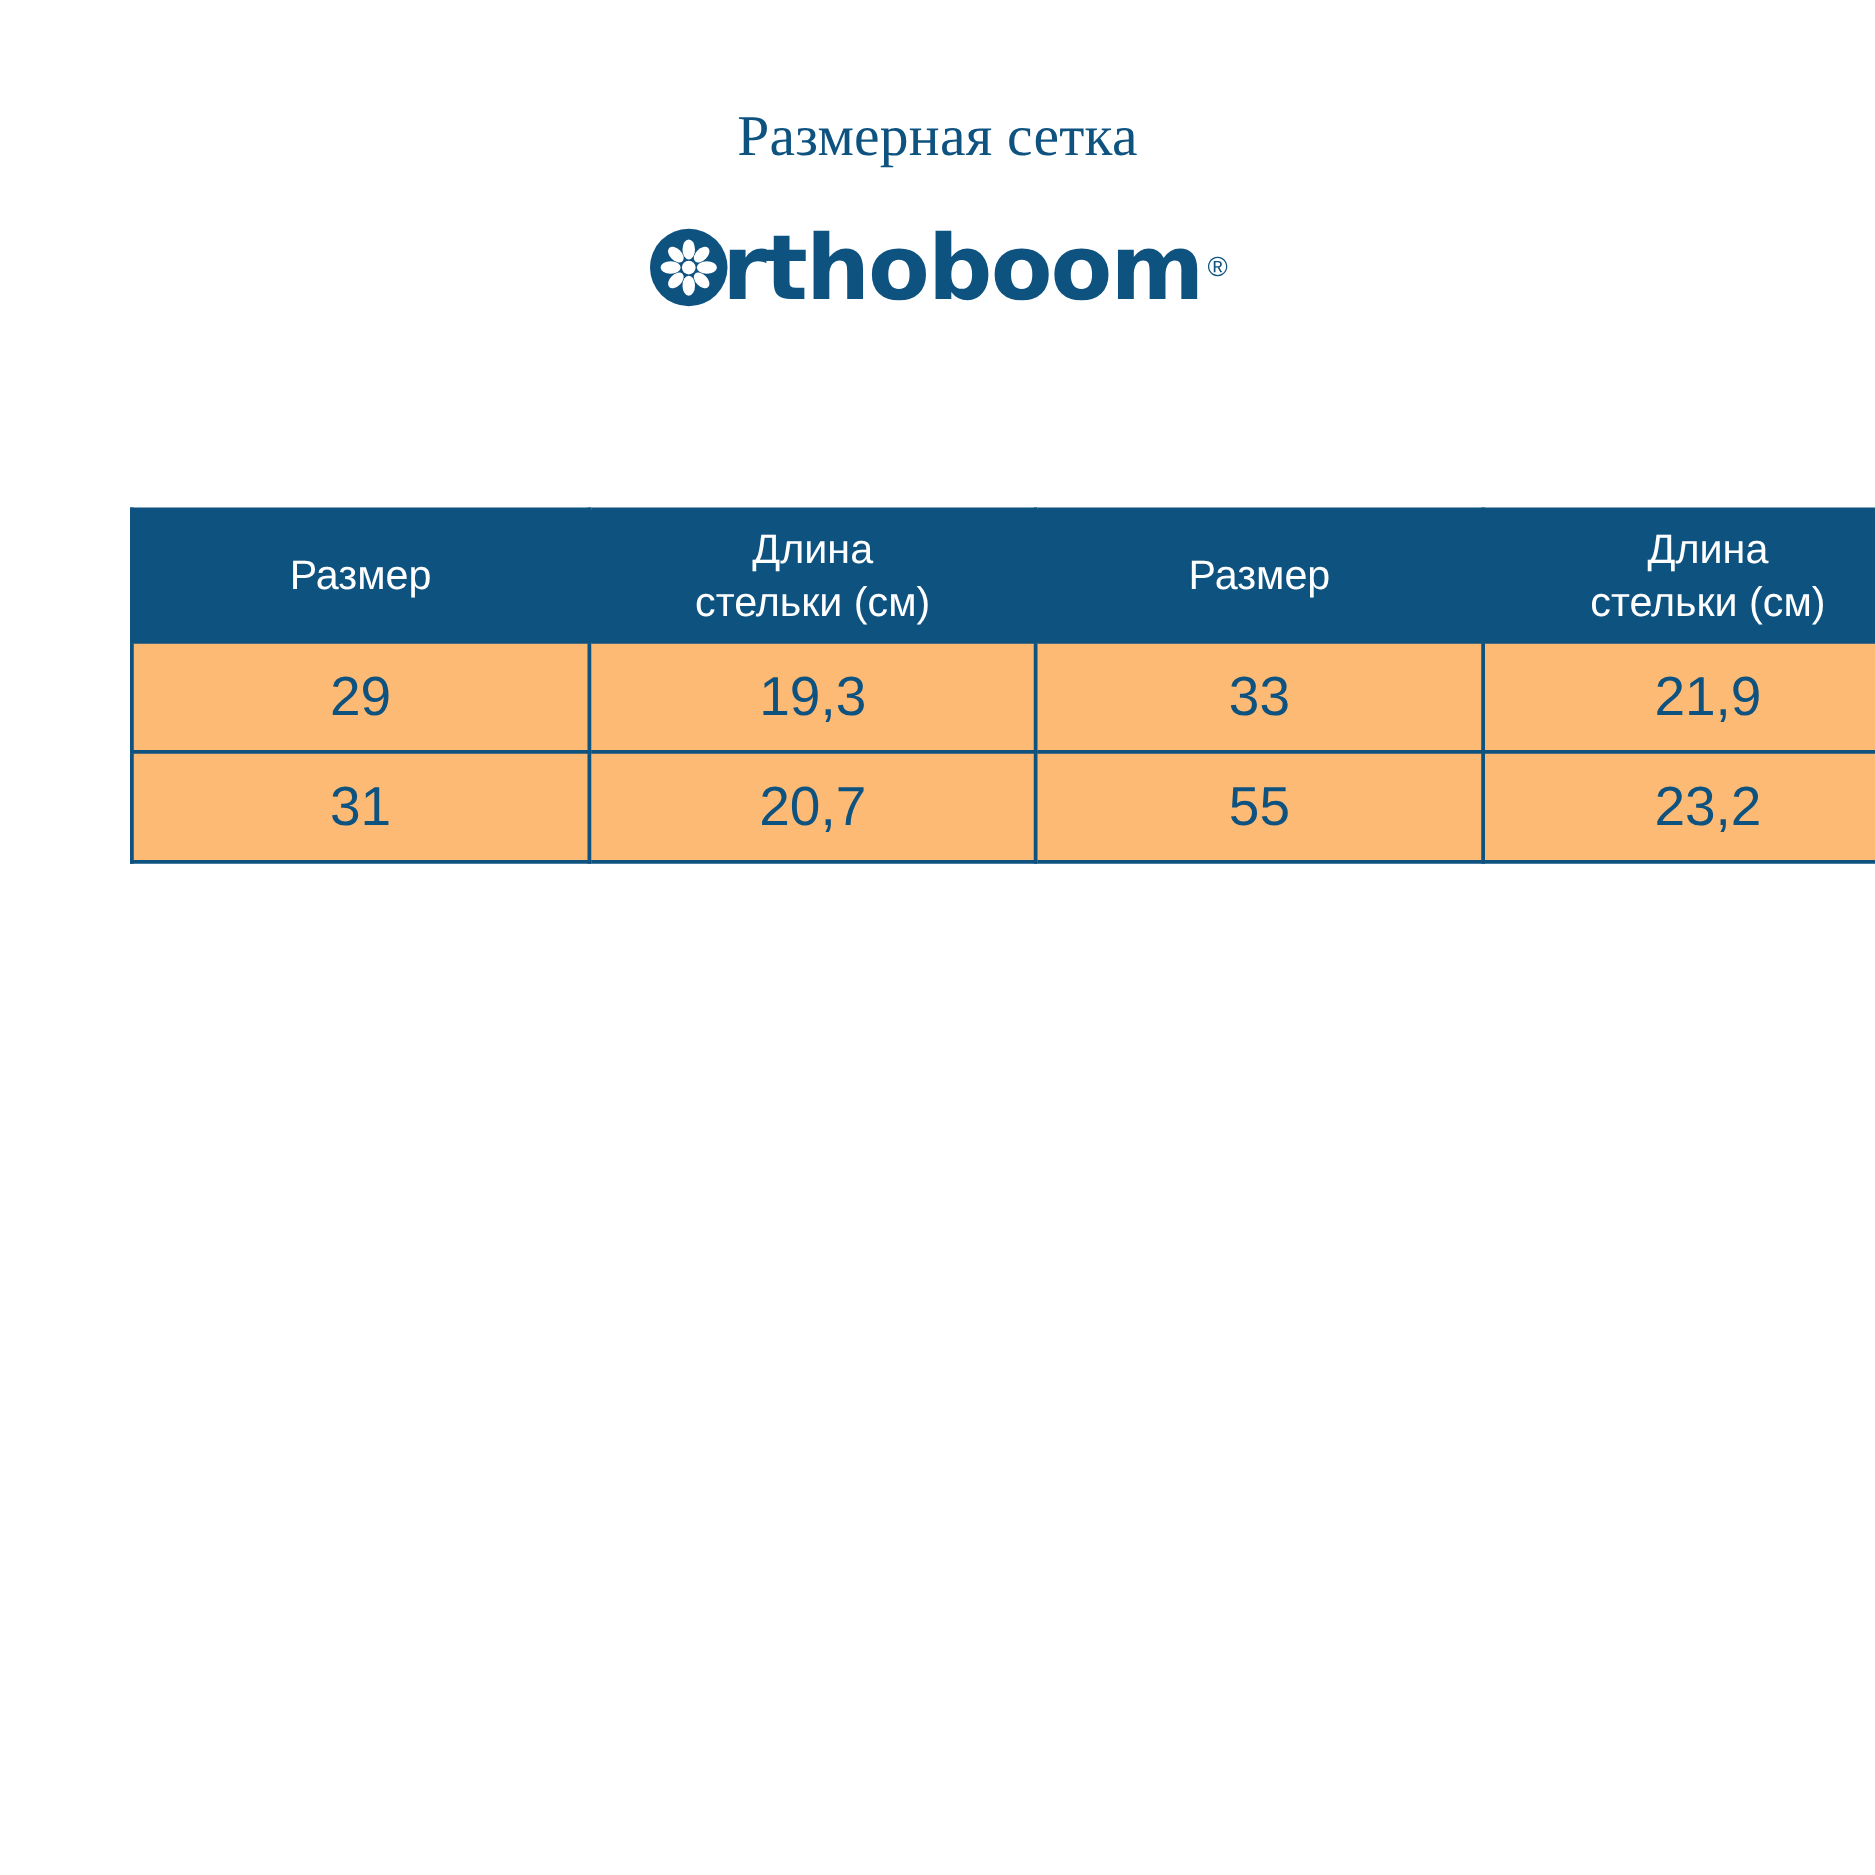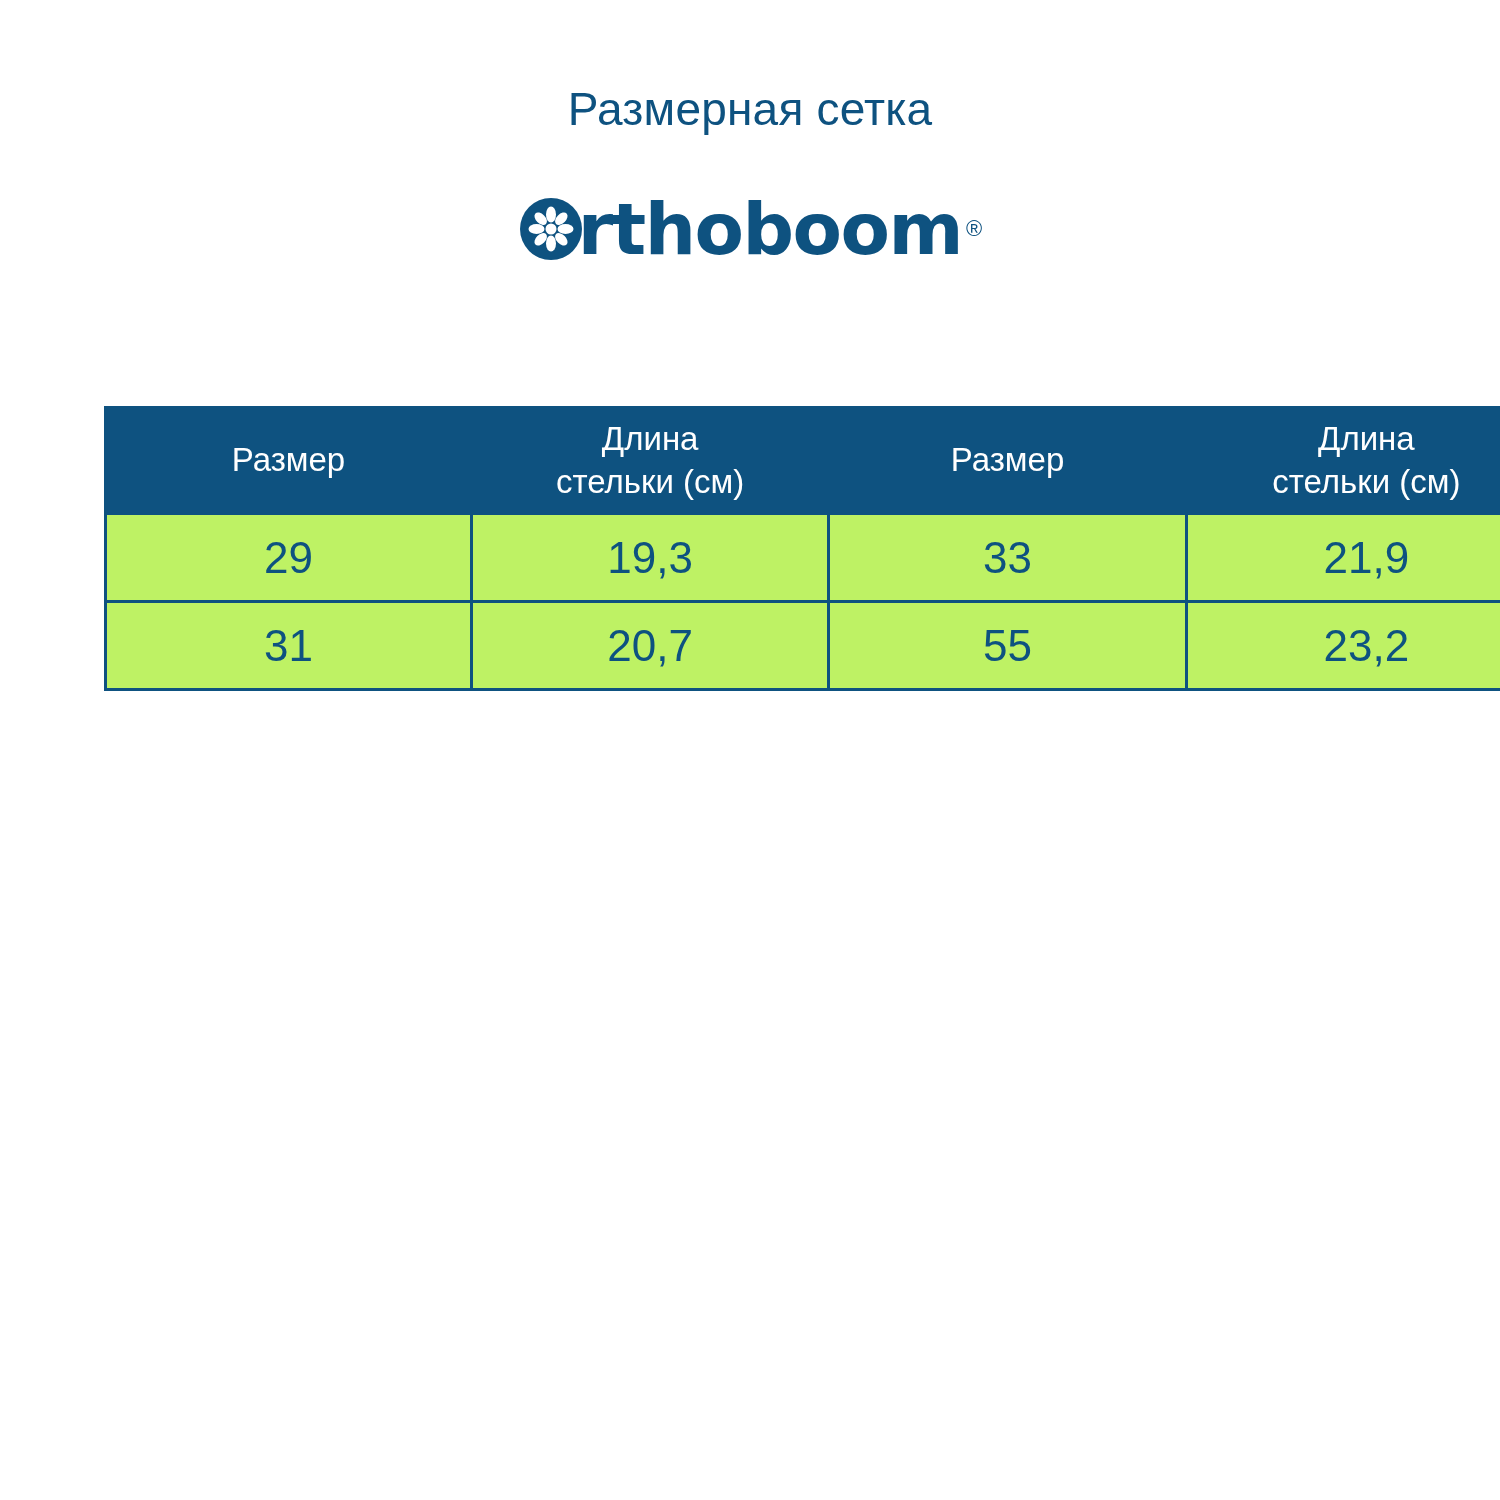--- a/index.html
+++ b/index.html
@@ -24,26 +24,27 @@
     text-align: center;
     font-size: 46px;
     line-height: 1.35;
     color: #0e5280;
     padding-top: 78px;
     font-weight: 400;
     letter-spacing: 0.2px;
   }
   .title .line {
     display: block;
+    font-family: Liberation Serif, serif;
   }
   .logo-wrap {
     display: flex;
     justify-content: center;
     align-items: center;
-    margin-top: 53px;
+    margin-top: 38px;
   }
   .logo {
     display: flex;
     align-items: center;
     position: relative;
   }
   .logo-mark {
     width: 66px;
     height: 66px;
     position: relative;
@@ -94,21 +95,21 @@
     padding: 6px 10px;
   }
   table.size-table th .th-inner {
     display: block;
   }
   table.size-table td {
     font-size: 44px;
     font-weight: 400;
     color: #0e5280;
     height: 88px;
-    background: #bef264;
+    background: #fdba74;
     padding: 0;
   }
   tr.alt td {
     background: #f2eccd;
   }
   td.empty {
     background: #ffffff;
   }
   tr.alt td.empty {
     background: #ffffff;

